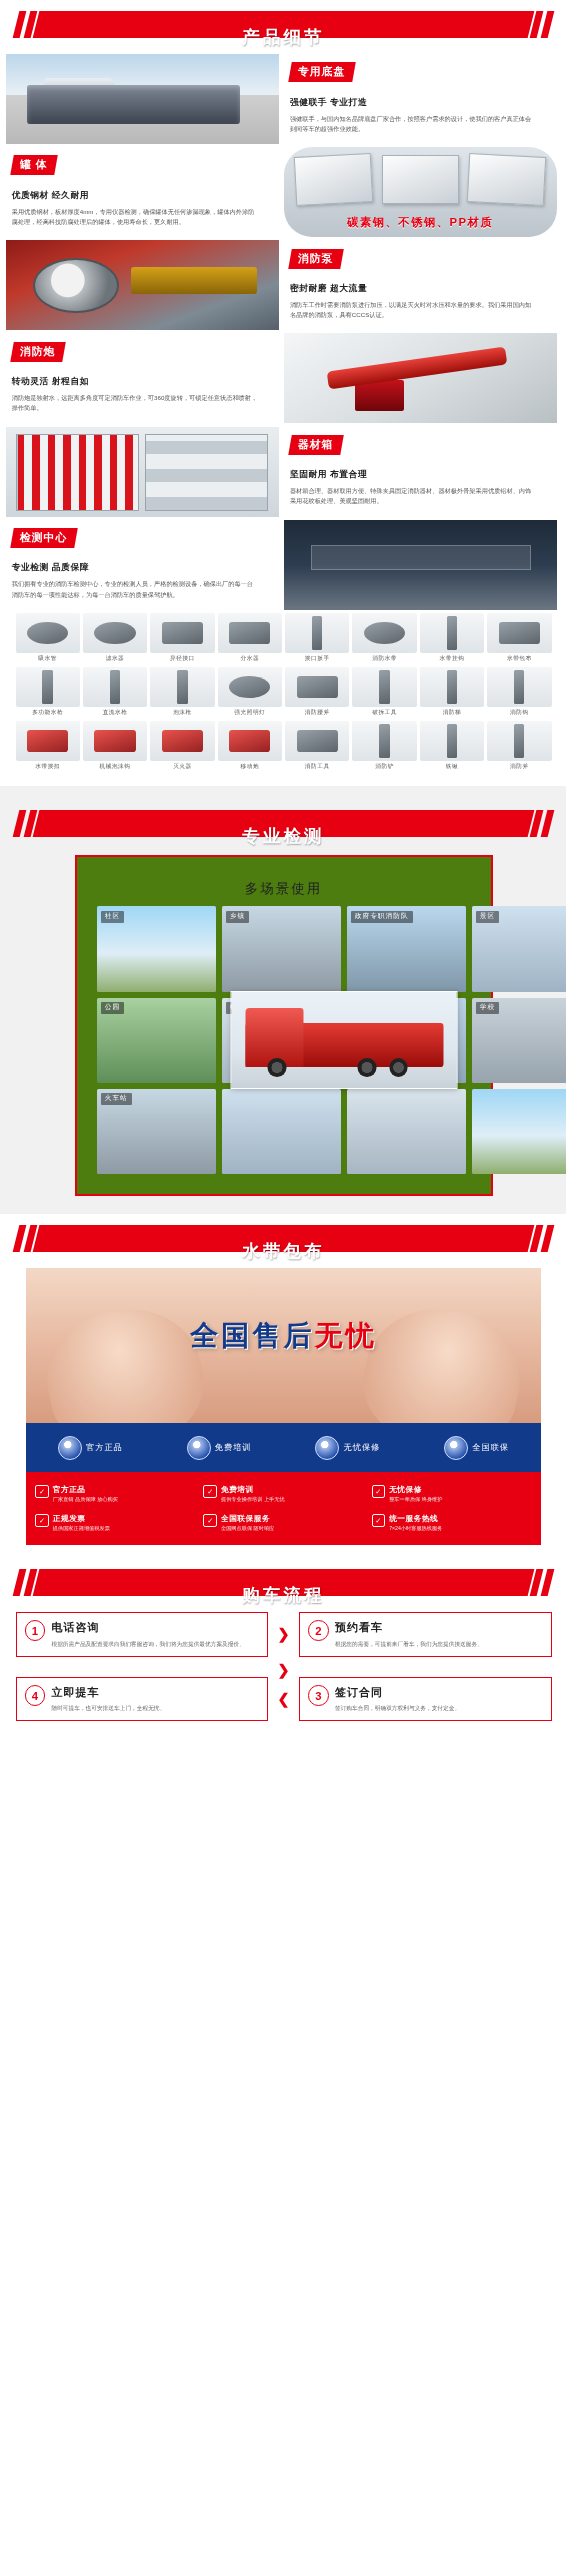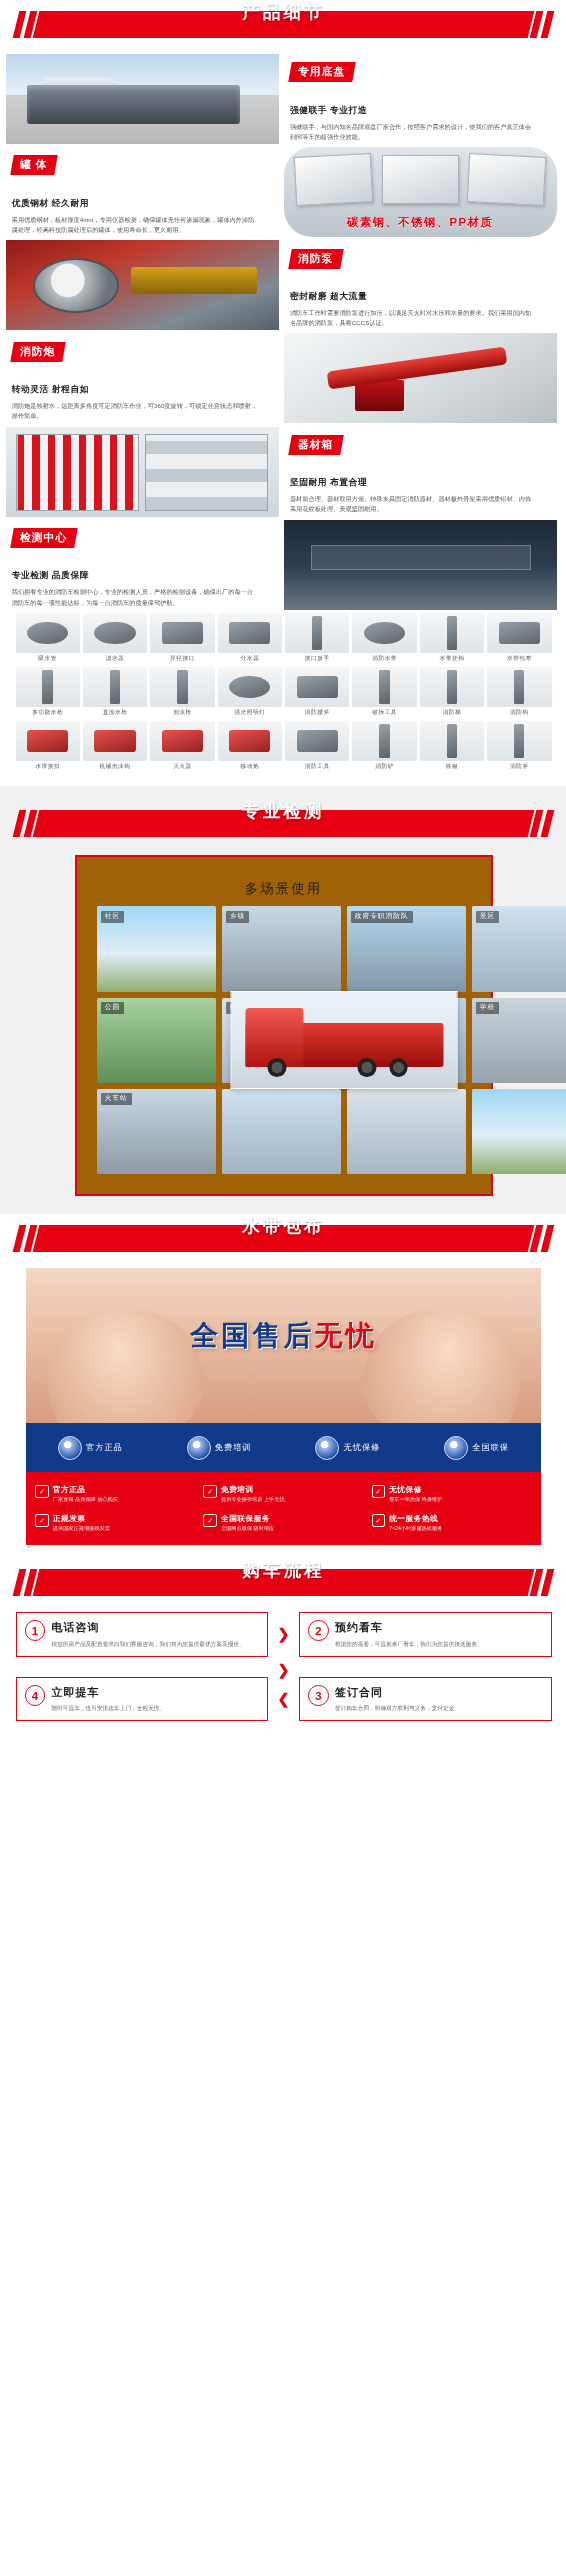--- a/index.html
+++ b/index.html
@@ -10,21 +10,21 @@
     color: #333;
   }
   .page { width: 567px; position: relative; }
 
   
   .banner {
     position: relative;
     height: 49px;
     margin: 0 0 5.2px 0;
     display: flex;
-    align-items: flex-start;
+    align-items: flex-end;
     justify-content: center;
   }
   .banner .bar {
     position: absolute;
     top: 11.3px;
     left: 36px;
     right: 36px;
     height: 27px;
     background: #e60012;
     transform: skewX(-14deg);
@@ -66,21 +66,21 @@
     background: #e60012;
     color: #fff;
     font-size: 10.8px;
     font-weight: bold;
     padding: 3.1px 8.2px;
     letter-spacing: 1px;
     transform: skewX(-10deg);
   }
   .head-tag span { display: inline-block; transform: skewX(10deg); }
   .sub-line {
-    margin-top: 22px;
+    margin-top: 14px;
     font-size: 8.8px;
     font-weight: bold;
     color: #222;
     letter-spacing: 0.5px;
   }
   .body-text {
     margin-top: 5.2px;
     font-size: 6.2px;
     line-height: 10.3px;
     color: #555;
@@ -187,21 +187,21 @@
     border-radius:3.1px; opacity:.9;
   }
   .acc-thumb.red:after{ background:linear-gradient(160deg,#e8413a,#8d0b0b); }
   .acc-thumb.round:after{ border-radius:50%; }
   .acc-thumb.thin:after{ left:42%; width:16%; top:8%; height:84%; border-radius:1.5px; }
   .acc-cap { font-size:5.7px; color:#555; margin-top:2.1px; letter-spacing:0.5px; }
 
   
   .app-section { background:#f1f1f1; padding:13.4px 0 17.5px 0; margin-top:5.2px; }
   .app-box {
-    width:418px; margin:7.2px auto 0 auto; background:#a16207;
+    width:418px; margin:7.2px auto 0 auto; background:#4d7c0f;
     border:2.1px solid #e60012; padding:20px;
   }
   .app-title { text-align:center; font-size:13.4px; color:#222; letter-spacing:2.1px; margin:3.1px 0 8.2px 0; }
   .app-grid {
     position:relative; width:495px; height:268px; margin:0 auto;
     display:grid; grid-template-columns: repeat(4, 1fr); grid-template-rows: repeat(3, 1fr);
     gap:5.2px;
   }
   .app-cell { position:relative; overflow:hidden; border-radius:1.5px; }
   .app-cell .inner { width:100%; height:100%; }

